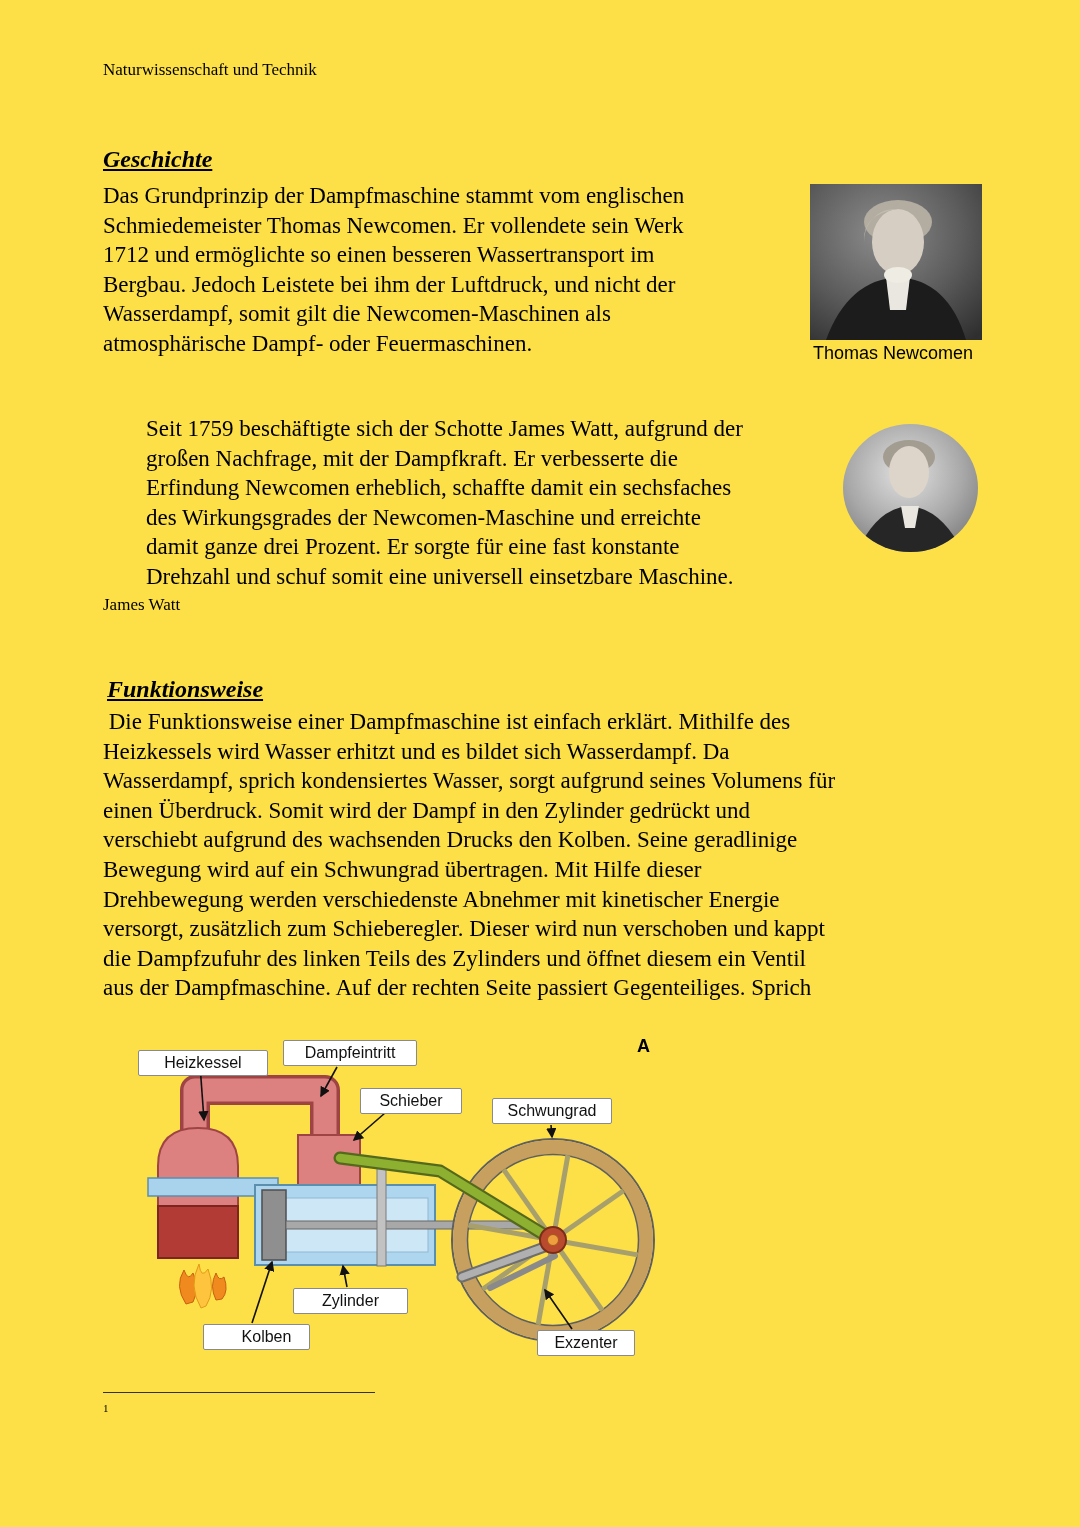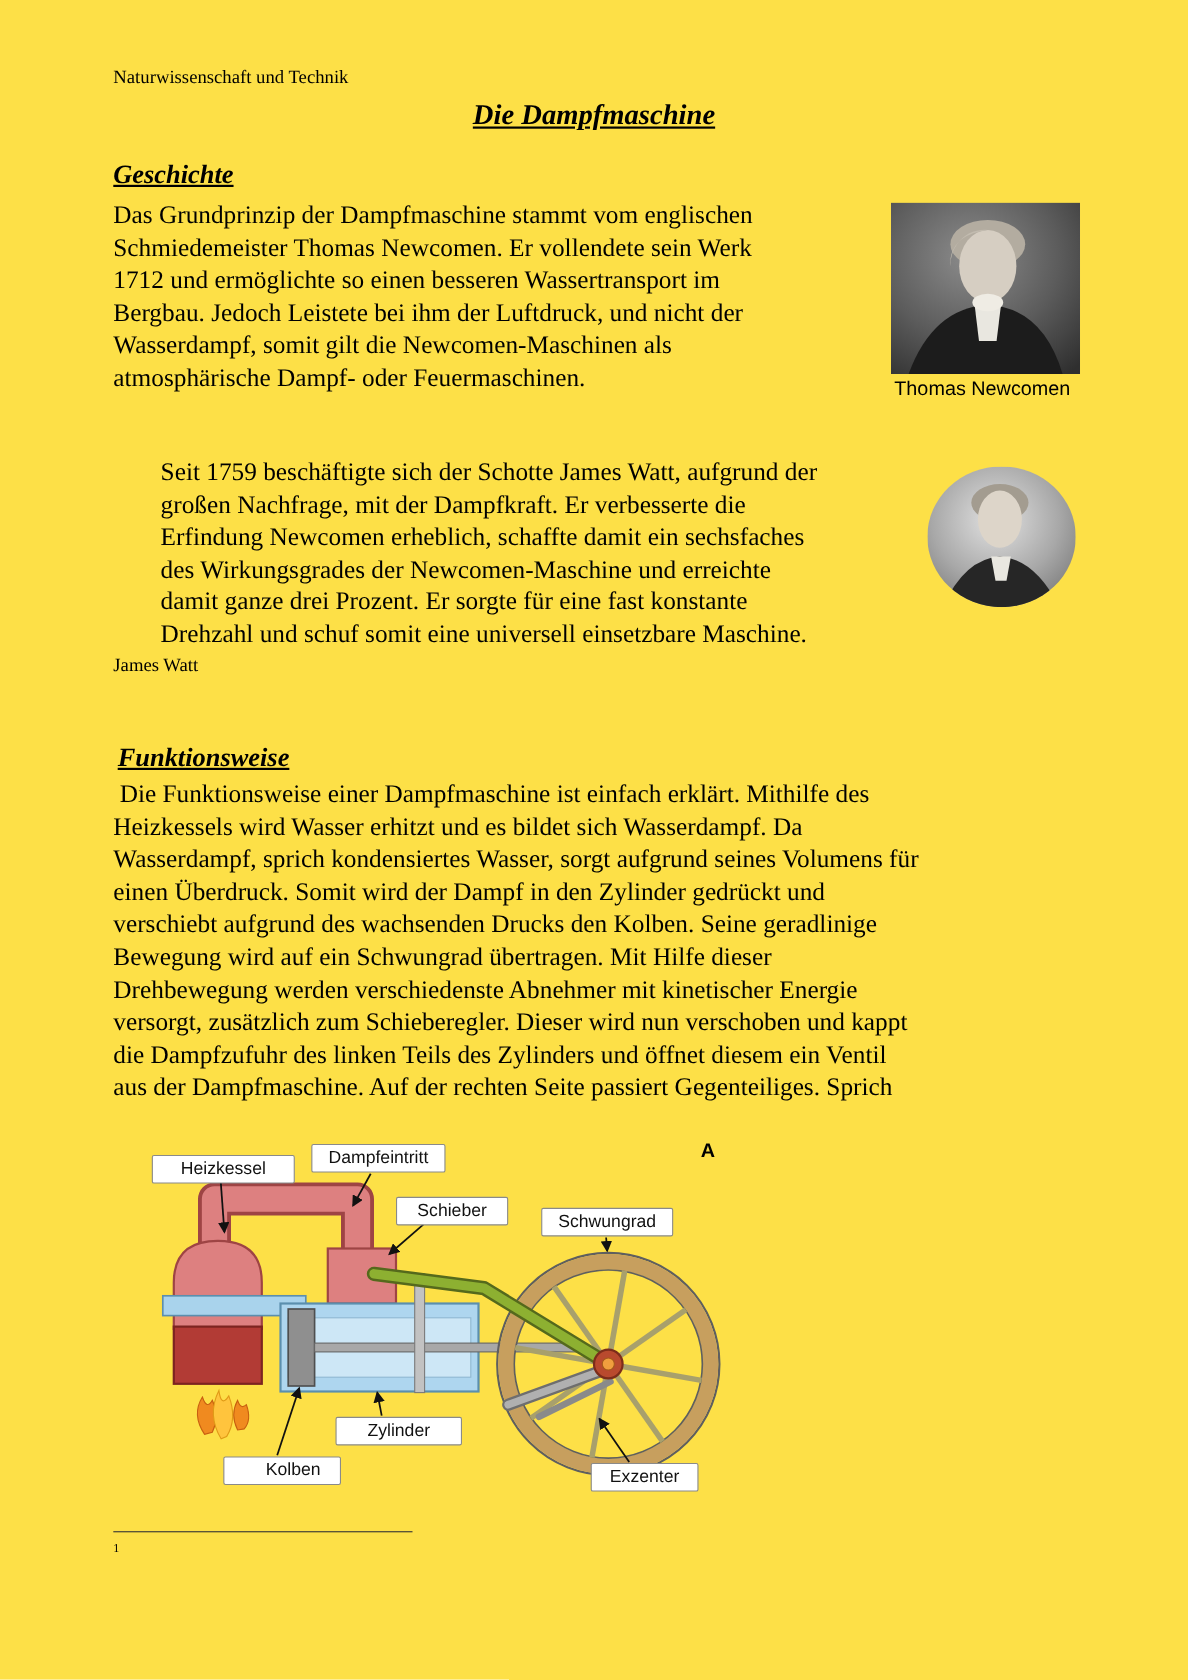--- a/index.html
+++ b/index.html
@@ -34,21 +34,20 @@
   .footnote-rule { border-top:1.6px solid #333; width:272px; height:0; }
   .footnote-marker { font-size:11px; }
 </style>
 </head>
 <body>
 
 <div class="page">
 
   <div class="abs course-header" style="left:103px; top:60px;">Naturwissenschaft und Technik</div>
 
-  <div class="abs doc-title" style="top:90px;">Die Dampfmaschine</div>
 
   <div class="abs section-heading" style="left:103px; top:146px;">Geschichte</div>
 
   <div class="abs body-text" style="left:103px; top:181px; width:740px;">Das Grundprinzip der Dampfmaschine stammt vom englischen
 Schmiedemeister Thomas Newcomen. Er vollendete sein Werk
 1712 und ermöglichte so einen besseren Wassertransport im
 Bergbau. Jedoch Leistete bei ihm der Luftdruck, und nicht der
 Wasserdampf, somit gilt die Newcomen-Maschinen als
 atmosphärische Dampf- oder Feuermaschinen.</div>
 
@@ -189,24 +188,24 @@
         <path d="M237,37 L221,66"></path>
         <path d="M285,83 L254,110"></path>
         <path d="M451,95 L452,107"></path>
         <path d="M247,257 L243,236"></path>
         <path d="M152,293 L172,232"></path>
         <path d="M472,299 L445,260"></path>
       </g>
     </svg>
 
     <div class="dlabel" style="left:38px;  top:20px;   width:130px;">Heizkessel</div>
-    <div class="dlabel" style="left:183px; top:10px;  width:122px;">Dampfeintritt</div>
+    <div class="dlabel" style="left:183px; top:10px;  width:134px;">Dampfeintritt</div>
     <div class="dlabel" style="left:260px; top:58px;  width:102px;">Schieber</div>
     <div class="dlabel" style="left:392px; top:68px;  width:120px;">Schwungrad</div>
-    <div class="dlabel" style="left:193px; top:258px; width:115px;margin-left:12px;">Zylinder</div>
+    <div class="dlabel" style="left:193px; top:258px; width:115px;">Zylinder</div>
     <div class="dlabel" style="left:103px; top:294px; width:107px;padding-left:24px;">Kolben</div>
     <div class="dlabel" style="left:437px; top:300px; width:98px;">Exzenter</div>
   </div>
 
   <div class="abs footnote-rule" style="left:103px; top:1392px;"></div>
   <div class="abs footnote-marker" style="left:103px; top:1402px;">1</div>
 
 </div>
 
 </body></html>

